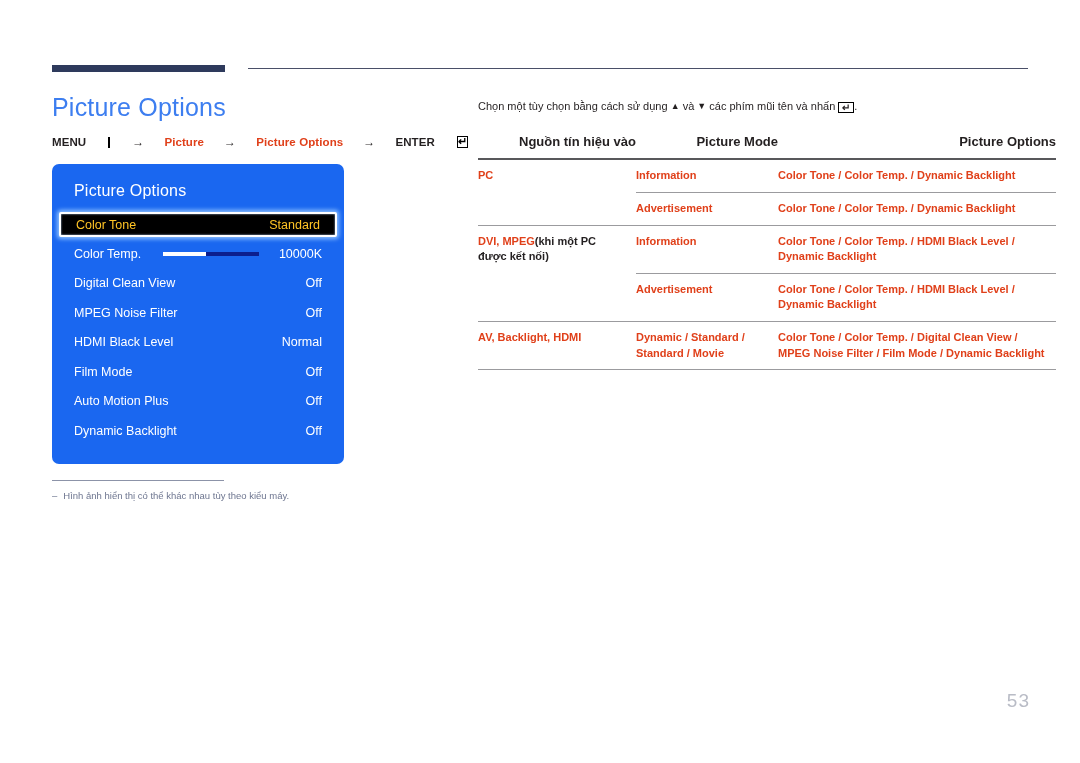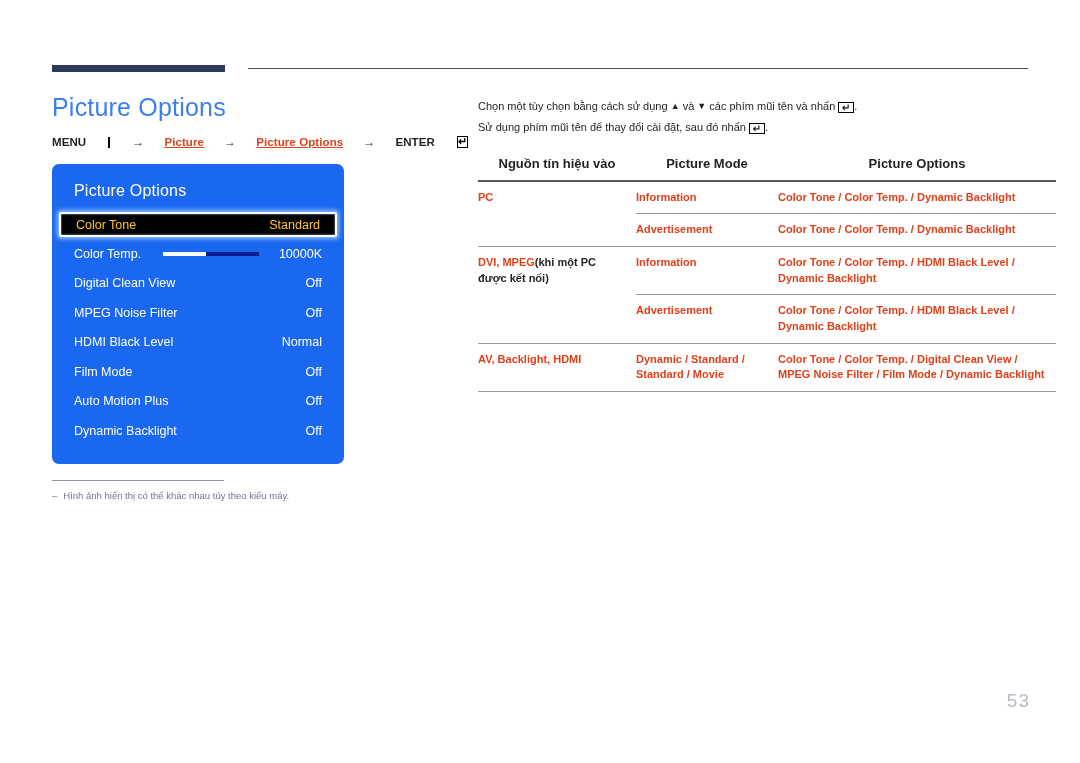--- a/index.html
+++ b/index.html
@@ -60,21 +60,21 @@
     font-size: 11.5px;
     font-weight: bold;
     color: #231f20;
     letter-spacing: .1px;
     white-space: nowrap;
     margin-bottom: 15px;
     display: flex;
     align-items: center;
     gap: 20px;
   }
-  #breadcrumb .bc-red { color: #e0401a; text-decoration: underline; }
+  #breadcrumb .bc-red { color: #e0401a; }
   #breadcrumb .bc-arrow { color: #231f20; font-weight: normal; font-size: 12px; }
   .menu-glyph {
     display: inline-block;
     width: 19px;
     height: 11px;
     background: #000;
     position: relative;
     vertical-align: -1px;
     margin: 0 2px;
     box-sizing: border-box;
@@ -222,21 +222,21 @@
   .enter-sm:before { content: "\21B5"; font-size: 10px; font-weight: bold; }
 
   
   #spec-table {
     margin-top: 17px;
     width: 578px;
     border-collapse: collapse;
     table-layout: fixed;
   }
   #spec-table th {
-    text-align: center;
+    text-align: right;
     font-size: 13px;
     font-weight: bold;
     color: #231f20;
     padding: 0 0 9px 0;
     vertical-align: bottom;
     margin-top: 12px;
   }
   #spec-table thead tr { border-bottom: 2.2px solid #58585b; }
   #spec-table td {
     font-size: 11px;
@@ -360,23 +360,20 @@
   </div>
 
 </div>
 
 <div id="right-col">
 
   <div class="intro-line">
     <span>Chọn một tùy chọn bằng cách sử dụng </span><span class="tri">▲</span><span> và </span><span class="tri">▼</span><span> các phím mũi tên và nhấn </span><span class="enter-sm"></span><span>.</span>
   </div>
 
-  <div class="intro-line">
-    <span>Sử dụng phím mũi tên để thay đổi cài đặt, sau đó nhấn </span><span class="enter-sm"></span><span>.</span>
-  </div>
 
   <table id="spec-table">
     <colgroup>
       <col class="col-src">
       <col class="col-mode">
       <col class="col-opts">
     </colgroup>
     <thead>
       <tr>
         <th class="c-src">Nguồn tín hiệu vào</th>

